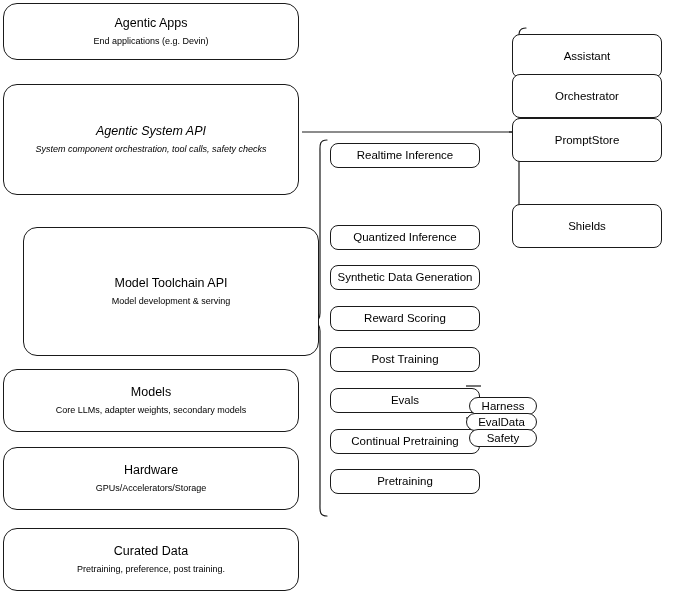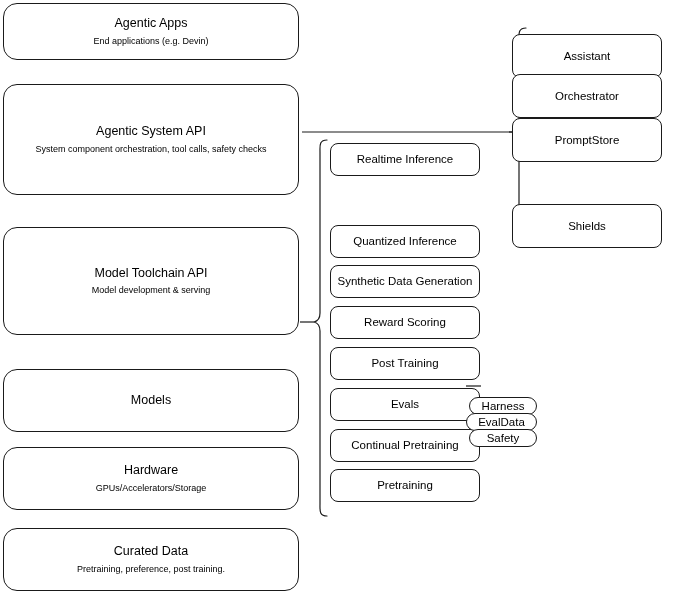--- a/index.html
+++ b/index.html
@@ -49,21 +49,21 @@
     margin-top: 4px;
   }
   
   .chip {
     border-radius: 8px;
     font-size: 11.5px;
   }
   .chip-mid {
     left: 330px;
     width: 150px;
-    height: 33px;
+    height: 25px;
   }
   .chip-right {
     left: 504px;
     width: 150px;
     height: 44px;
     margin-left: 8px;
   }
   
   .pill {
     position: absolute;
@@ -118,32 +118,33 @@
 
     <path d="M466 386 L481 386" stroke="#1a1a1a" stroke-width="1.2" fill="none"></path>
     <path d="M466 418 L478 418" stroke="#1a1a1a" stroke-width="1.2" fill="none"></path>
   </svg>
 
   <div class="node layer" style="top:3px; height:57px;">
     <div class="title">Agentic Apps</div>
     <div class="sub">End applications (e.g. Devin)</div>
   </div>
 
-  <div class="node layer" style="top:84px; height:111px;">
+  <div class="node layer" style="top:84px; height:111px;font-style:italic;">
     <div class="title">Agentic System API</div>
     <div class="sub">System component orchestration, tool calls, safety checks</div>
   </div>
 
-  <div class="node layer" style="top:227px; height:108px;">
+  <div class="node layer" style="top:227px; height:129px;margin-left:20px;">
     <div class="title">Model Toolchain API</div>
     <div class="sub">Model development &amp; serving</div>
   </div>
 
   <div class="node layer" style="top:369px; height:63px;">
     <div class="title">Models</div>
+    <div class="sub">Core LLMs, adapter weights, secondary models</div>
   </div>
 
   <div class="node layer" style="top:447px; height:63px;">
     <div class="title">Hardware</div>
     <div class="sub">GPUs/Accelerators/Storage</div>
   </div>
 
   <div class="node layer" style="top:528px; height:63px;">
     <div class="title">Curated Data</div>
     <div class="sub">Pretraining, preference, post training.</div>

